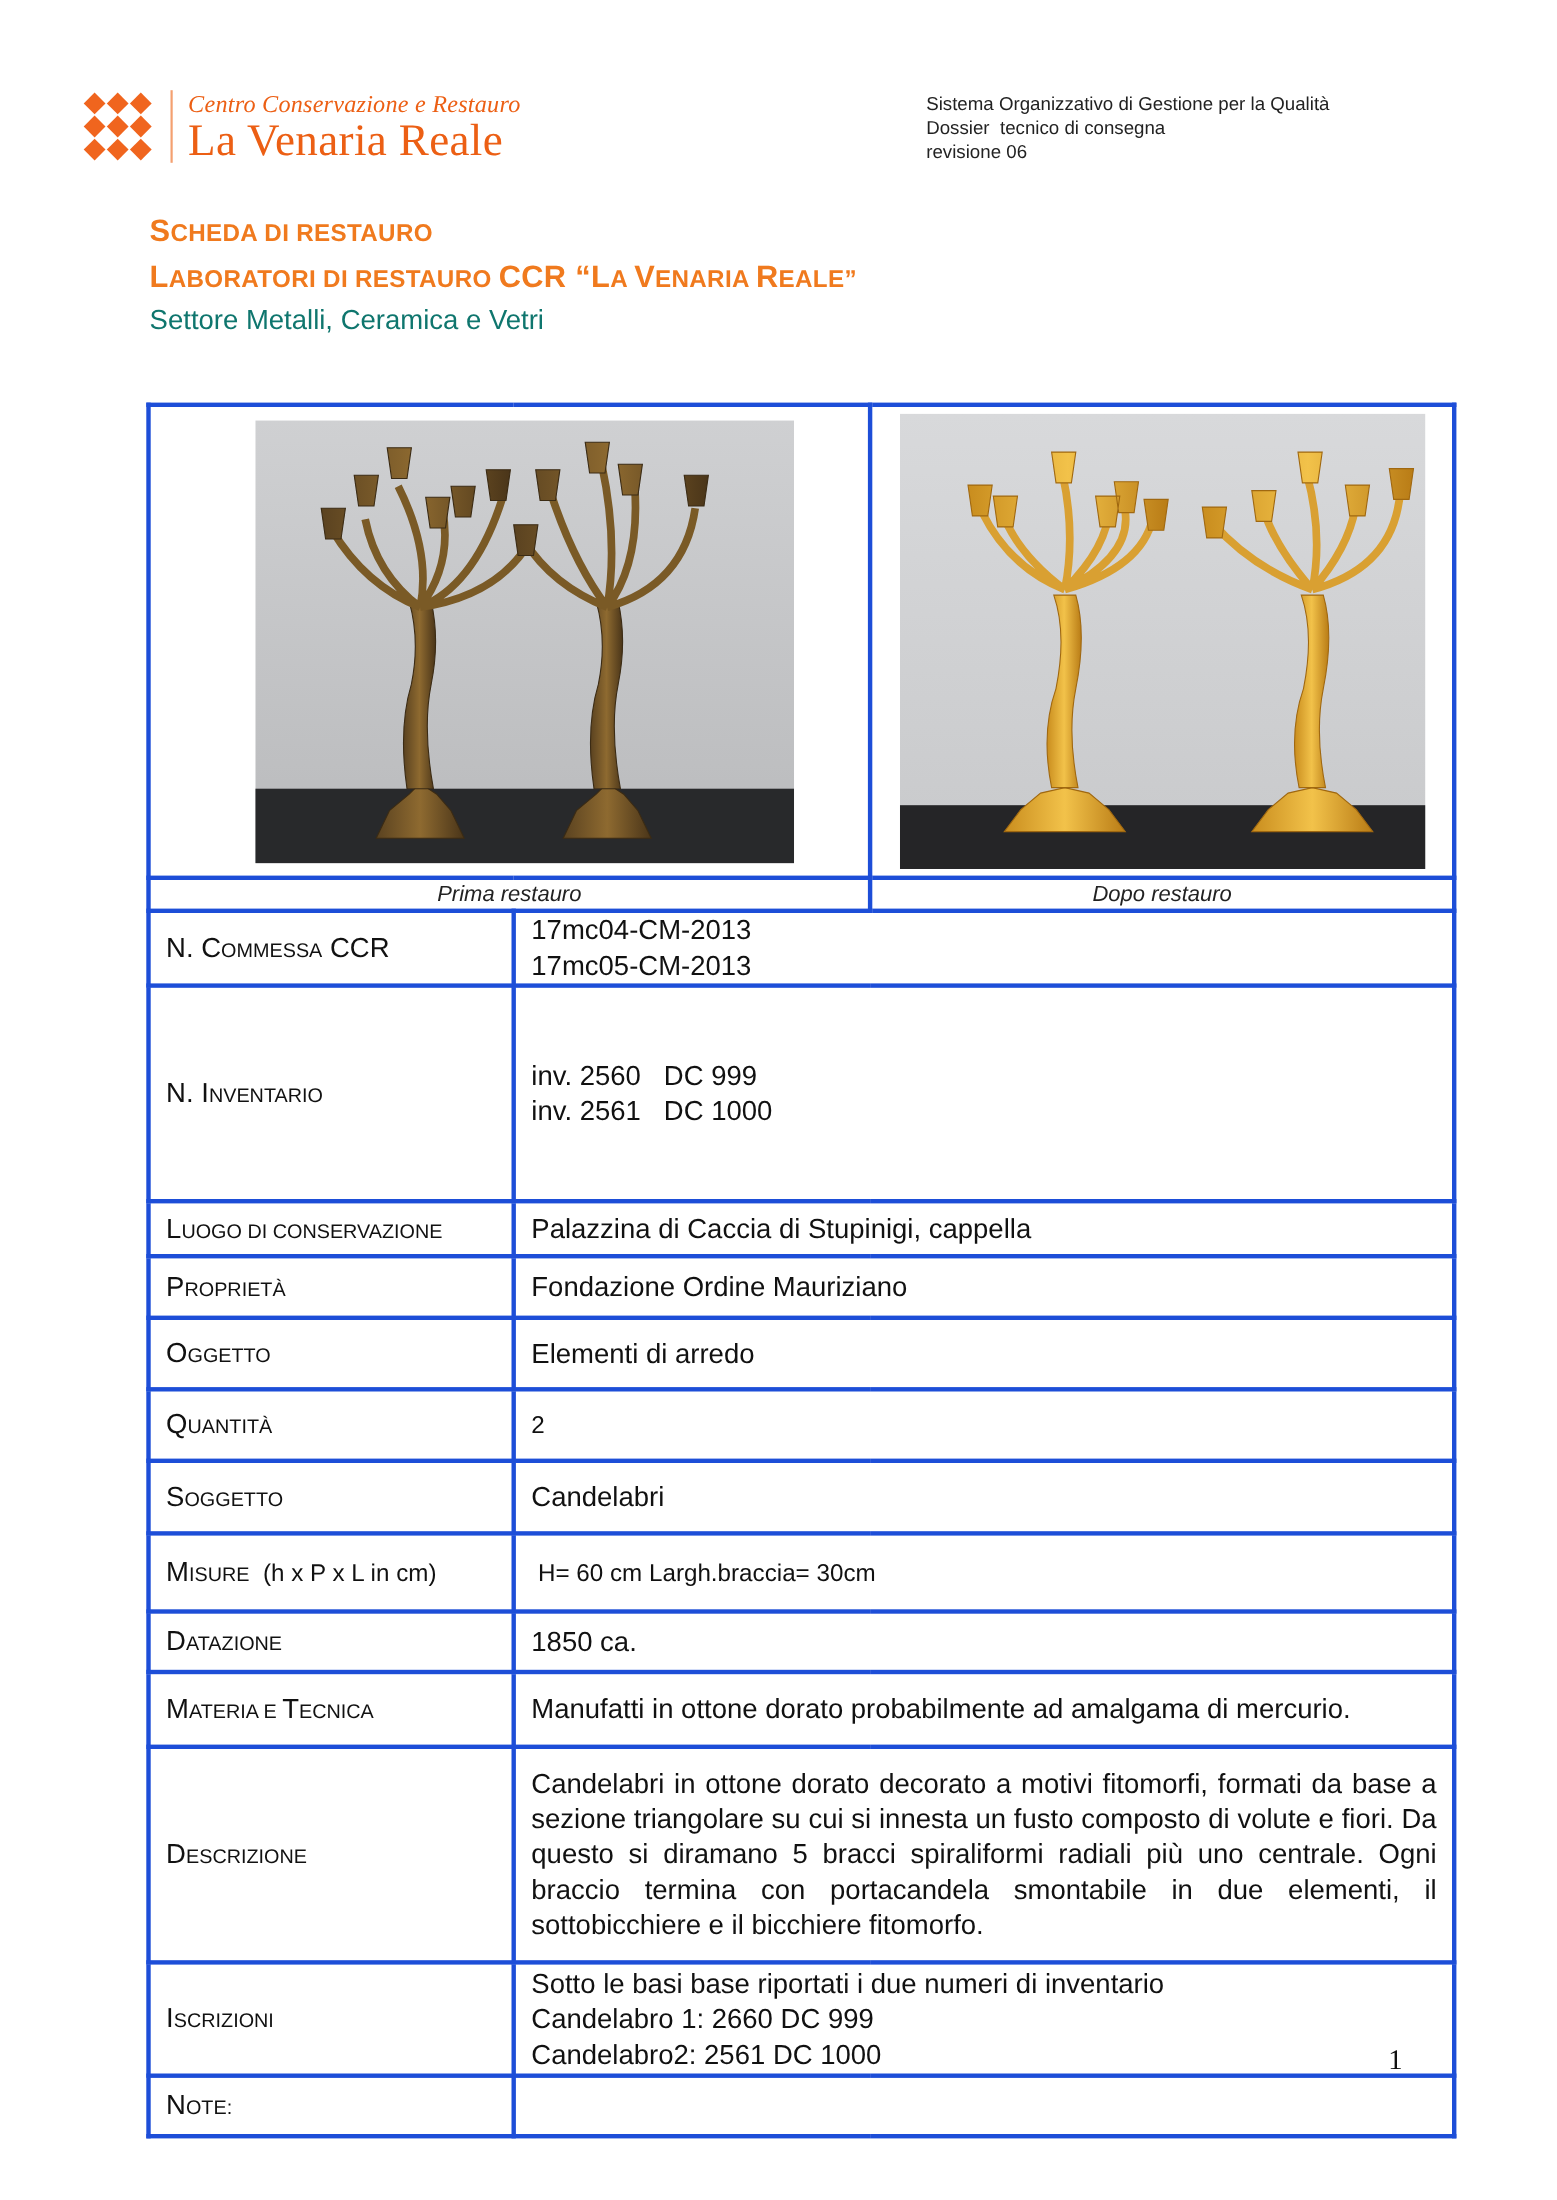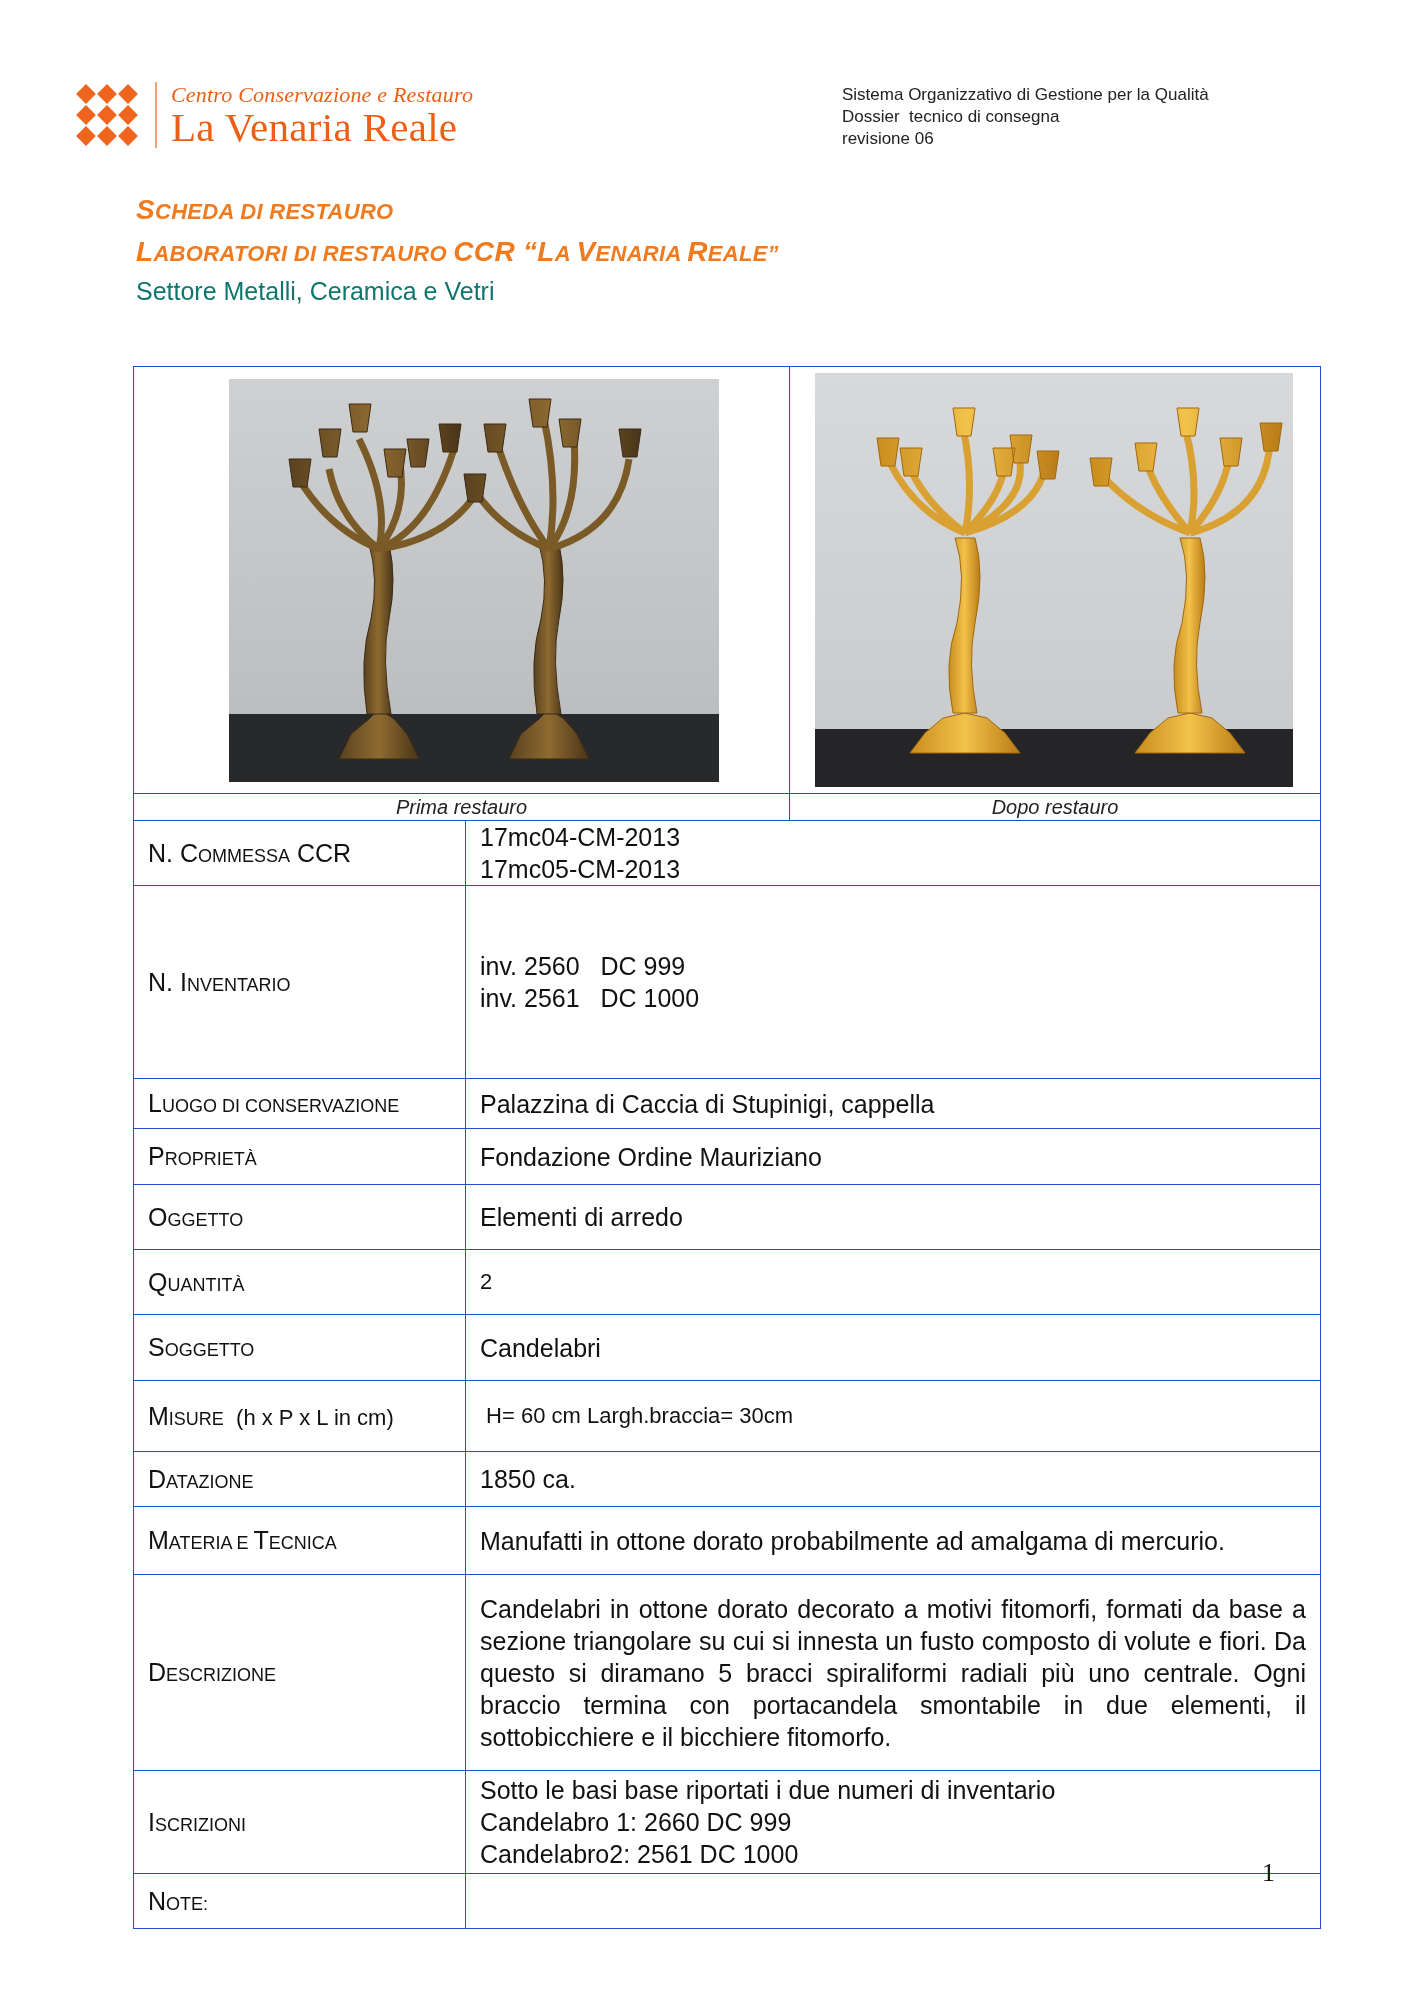--- a/index.html
+++ b/index.html
@@ -13,27 +13,27 @@
   .logo-text { display: flex; flex-direction: column; color: #ec5f14; font-family: "Liberation Serif", "DejaVu Serif", serif; }
   .logo-text .line1 { font-style: italic; font-size: 22px; line-height: 24px; letter-spacing: 0.2px; }
   .logo-text .line2 { font-size: 41px; line-height: 40px; letter-spacing: 0.3px; }
 
   
   .doc-meta { position: absolute; left: 842px; top: 84px; font-size: 17px; line-height: 22px; color: #222; }
   .doc-meta div { white-space: pre; }
 
   
   .titles { position: absolute; left: 136px; top: 190px; color: #f07a1e; }
-  .t-sc { font-weight: bold; font-size: 22px; line-height: 40px; letter-spacing: 0.3px; font-style: italic; }
+  .t-sc { font-weight: bold; font-size: 22px; line-height: 40px; letter-spacing: 0.3px; }
   .t-sc .cap { font-size: 28px; }
   .t-sub { font-size: 25px; line-height: 34px; color: #0f766e; }
 
   
   .sheet { position: absolute; left: 133px; top: 366px; width: 1187px; border-collapse: collapse; table-layout: fixed; }
-  .sheet td { border: 1px solid #1d4ed8; padding: 0; vertical-align: middle; }
+  .sheet td { border: 4px solid #1d4ed8; padding: 0; vertical-align: middle; }
   .photo-cell { height: 426px; position: relative; }
   .photo { position: absolute; overflow: hidden; }
   .caption-cell { height: 26px; text-align: center; font-style: italic; font-size: 20px; line-height: 22px; color: #222; }
   .lbl { padding-left: 14px !important; font-size: 22px; color: #111; }
   .lbl .cap { font-size: 25px; }
   .lbl .sc { font-size: 18px; text-transform: uppercase; }
   .val { padding-left: 14px !important; padding-right: 14px !important; font-size: 25px; line-height: 32px; color: #111; margin-left: 47px; }
   .val.small { font-size: 22px; }
   .val.justify { text-align: justify; text-align-last: left; }
 

